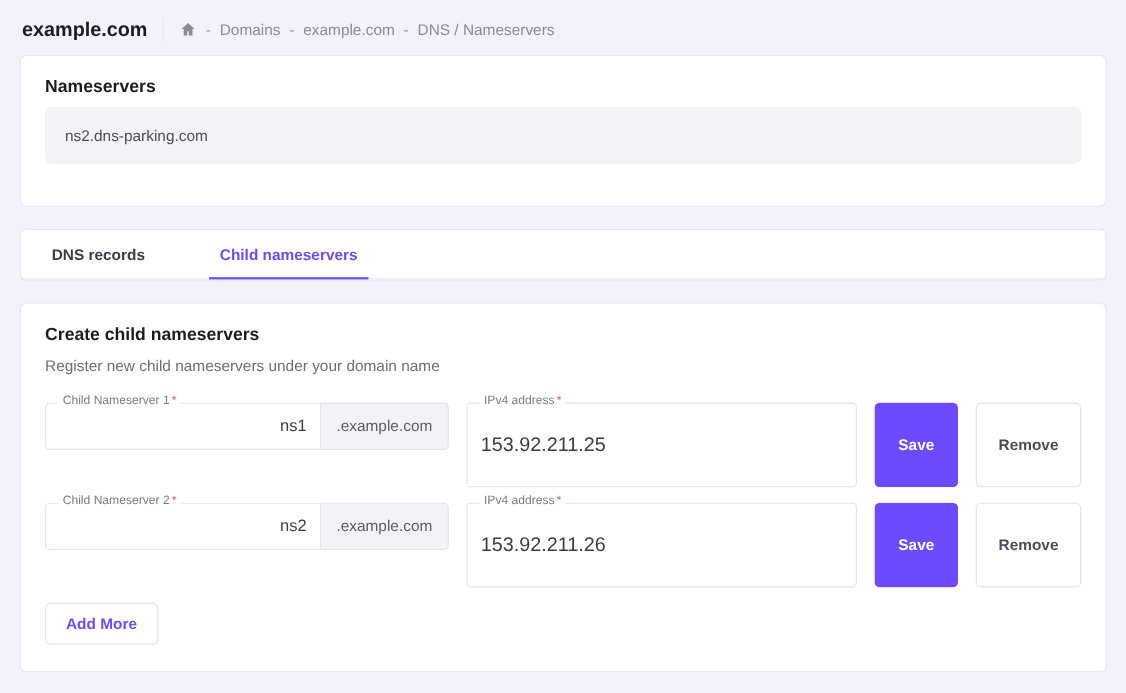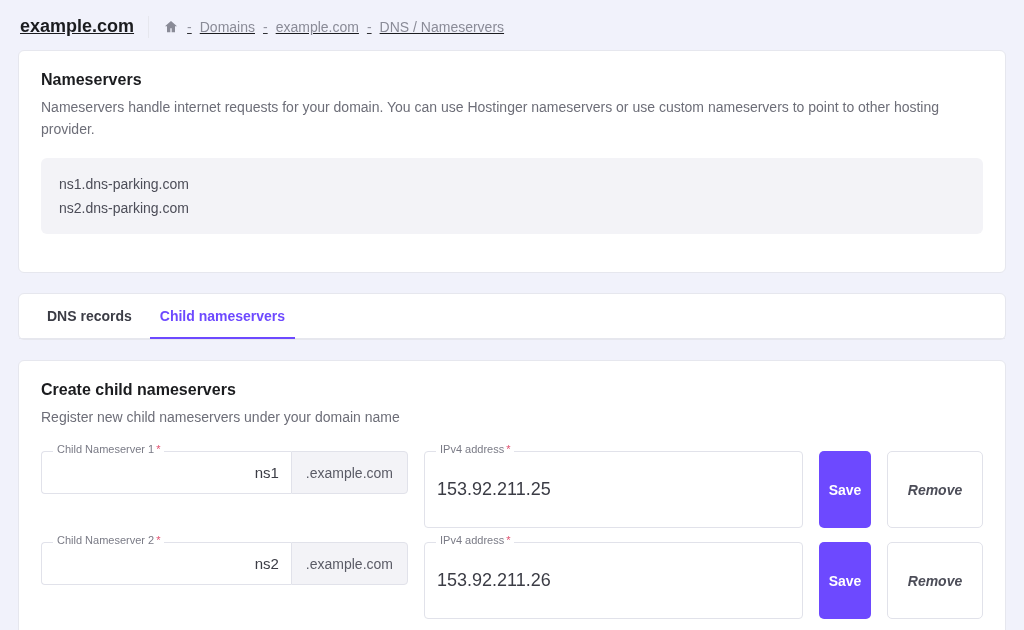--- a/index.html
+++ b/index.html
@@ -12,61 +12,61 @@
     --primary:#6d49ff;
     --primary-dark:#5f3cwf;
     --input-border:#e1e2ea;
     --suffix-bg:#f3f3f7;
     --ns-bg:#f3f3f7;
     --breadcrumb:#8a8b97;
   }
   *{box-sizing:border-box;font-family:"Segoe UI",Arial,Helvetica,sans-serif;}
   body{margin:0;background:var(--bg);color:var(--text);font-size:14px;}
   .page{width:1024px;min-height:630px;padding:12px 18px 18px;}
-  .topbar{display:flex;gap:14px;padding:4px 2px 12px;text-decoration:underline;}
+  .topbar{display:flex;align-items:center;gap:14px;padding:4px 2px 12px;}
   .domain-title{font-weight:700;font-size:18px;color:#1b1c1f;}
   .vline{width:1px;height:22px;background:var(--line);}
   .breadcrumbs{display:flex;align-items:center;gap:8px;color:var(--breadcrumb);font-size:14px;}
   .breadcrumbs .sep{opacity:.9;}
   .home-ico svg{display:block;}
 
   .card{background:var(--card);border:1px solid var(--line);border-radius:6px;padding:20px 22px;margin-bottom:20px;}
   .card-title{font-weight:700;font-size:16px;margin:0 0 8px;}
   .card-desc{color:var(--muted);margin:0 0 18px;line-height:1.55;}
 
   .ns-list{background:var(--ns-bg);border-radius:6px;padding:14px 18px;margin-bottom:18px;}
   .ns-item{color:#4c4d58;font-size:14px;padding:4px 0;}
 
   .btn{display:inline-flex;align-items:center;justify-content:center;border-radius:5px;cursor:pointer;font-weight:600;font-size:14px;border:1px solid transparent;padding:10px 18px;}
   .btn-primary{background:var(--primary);color:#fff;}
   .btn-outline{background:#fff;border-color:var(--input-border);color:var(--primary);} 
-  .btn-ghost{background:#fff;border-color:var(--input-border);color:#4c4d58;font-style:italic;}
+  .btn-ghost{background:#fff;border-color:var(--input-border);color:#4c4d58;}
 
   
   .tabs-card{padding:0;}
   .tabs{display:flex;gap:24px;padding:0 26px;border-bottom:1px solid var(--line);}
   .tab{padding:14px 2px 14px;font-weight:600;color:#3b3c45;position:relative;cursor:pointer;}
-  .tab.active{color:var(--primary);}
+  .tab.active{color:var(--primary);margin-left:40px;}
   .tab.active::after{content:"";position:absolute;left:-8px;right:-8px;bottom:-1px;height:2px;background:var(--primary);}
 
   
   .child-card{padding:20px 22px 24px;}
   .form-row{display:flex;gap:16px;align-items:stretch;margin-bottom:14px;}
   .field{position:relative;flex:0 0 auto;}
   .field.grow{flex:1 1 auto;}
   .float-label{position:absolute;left:12px;top:-8px;font-size:11px;color:#7a7b86;background:var(--card);padding:0 4px;}
   .float-label .req{color:#e0506f;margin-left:2px;}
 
   .ns-input-wrap{display:flex;width:367px;}
   .ns-input{flex:1;min-width:0;border:1px solid var(--input-border);border-right:none;border-radius:4px 0 0 4px;padding:12px 12px;text-align:right;color:#3b3c45;font-size:15px;outline:none;background:#fff;}
   .ns-suffix{border:1px solid var(--input-border);border-radius:0 4px 4px 0;background:var(--suffix-bg);display:flex;align-items:center;padding:0 14px;color:#5a5b66;font-size:14px;white-space:nowrap;}
 
   .ip-input{width:100%;border:1px solid var(--input-border);border-radius:4px;padding:27px 12px;color:#3b3c45;font-size:18px;outline:none;background:#fff;}
 
-  .save-col{width:52px;display:flex;}
+  .save-col{width:76px;display:flex;}
   .remove-col{width:96px;display:flex;}
   .save-btn{width:100%;}
   .remove-btn{width:100%;}
 
   .addmore{margin-top:10px;}
 </style>
 </head>
 <body>
 
 <div class="page">
@@ -84,23 +84,21 @@
       <span>Domains</span>
       <span class="sep">-</span>
       <span>example.com</span>
       <span class="sep">-</span>
       <span>DNS / Nameservers</span>
     </div>
   </div>
 
   <div class="card">
     <h3 class="card-title">Nameservers</h3>
-    <p class="card-desc">Nameservers handle internet requests for your domain. You can use Hostinger nameservers or use custom nameservers to point to other hosting provider.</p>
     <div class="ns-list">
-      <div class="ns-item">ns1.dns-parking.com</div>
       <div class="ns-item">ns2.dns-parking.com</div>
     </div>
   </div>
 
   <div class="card tabs-card">
     <div class="tabs">
       <div class="tab">DNS records</div>
       <div class="tab active">Child nameservers</div>
     </div>
   </div>

